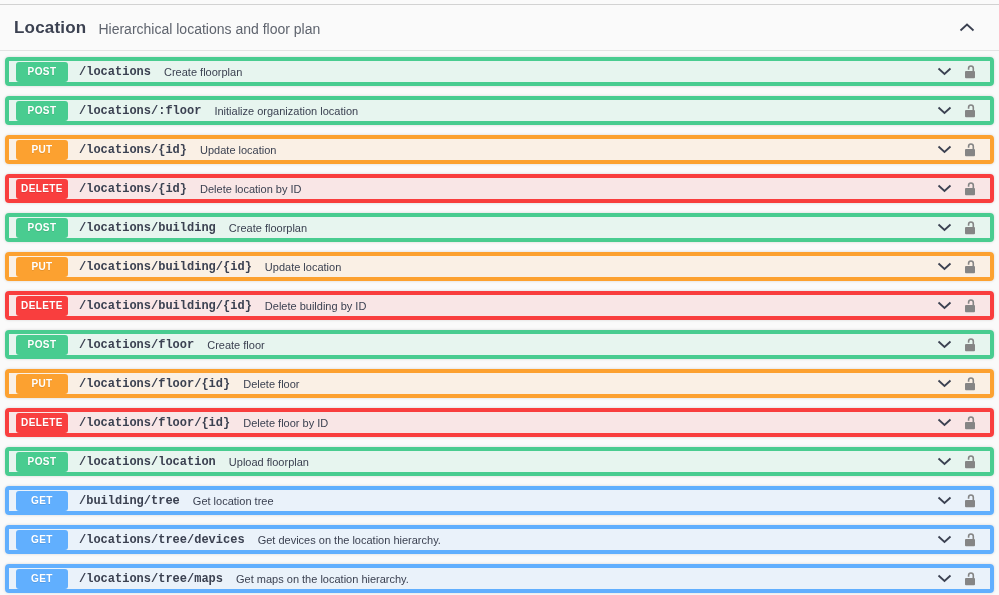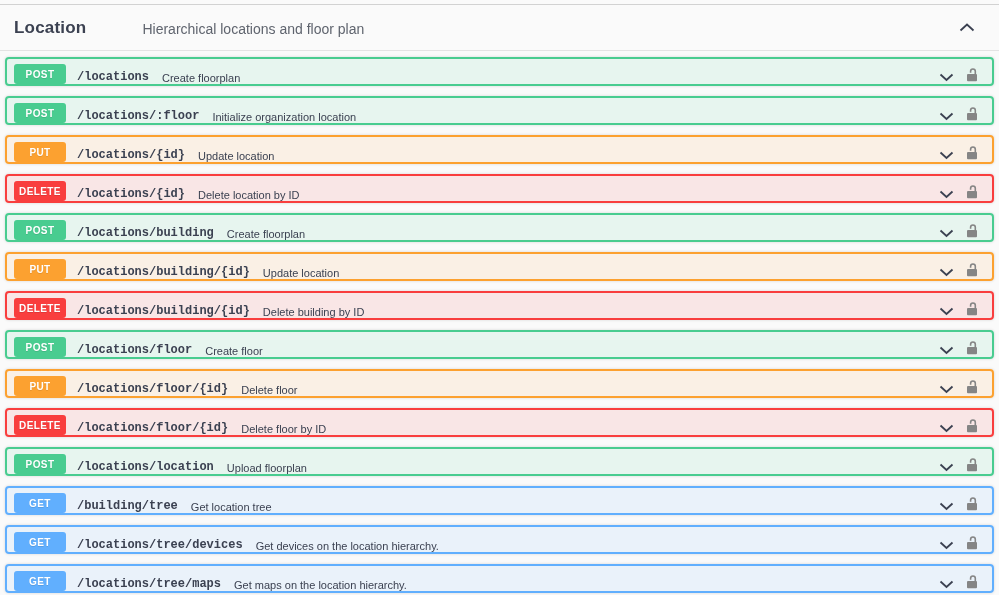--- a/index.html
+++ b/index.html
@@ -14,21 +14,20 @@
 
   .top-divider { height: 1px; background: #d2d2d2; margin-top: 4px; }
   .header-divider { height: 1px; background: #e3e3e3; }
 
   .tag-header {
     height: 45px;
     display: flex;
     align-items: center;
     padding: 0 22px 0 14px;
     cursor: pointer;
-    gap: 44px;
   }
   .tag-title {
     font-size: 17px;
     font-weight: bold;
     color: #3b4151;
     letter-spacing: 0.2px;
   }
   .tag-desc {
     font-size: 14px;
     color: #5f646e;
@@ -43,25 +42,25 @@
     padding: 2px;
     display: flex;
     align-items: center;
   }
 
   .opblock-list { padding: 6px 5px 0 5px; }
 
   .opblock {
     height: 29px;
     margin-bottom: 10px;
-    border: 2px solid #84cc16;
+    border: 4px solid #84cc16;
     border-radius: 4px;
     box-shadow: 0 0 3px rgba(0,0,0,0.15);
     display: flex;
-    align-items: flex-end;
+    align-items: center;
     padding: 0 12px 0 7px;
     cursor: pointer;
   }
   .opblock.post   { background: rgba(73,204,144,0.10); }
   .opblock.put    { background: rgba(252,161,48,0.10); }
   .opblock.delete { background: rgba(249,62,62,0.10); }
   .opblock.get    { background: rgba(97,175,254,0.10); }
 
   .method {
     width: 52px;

